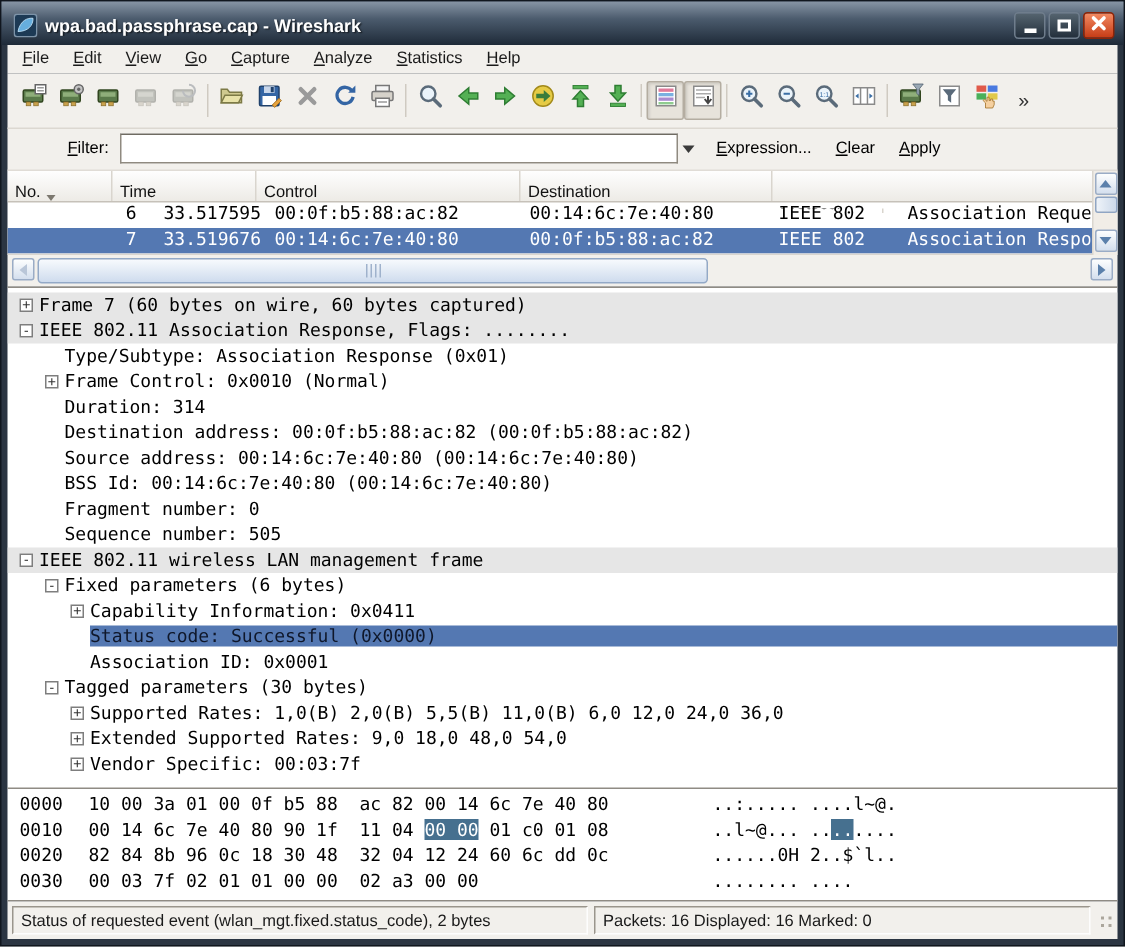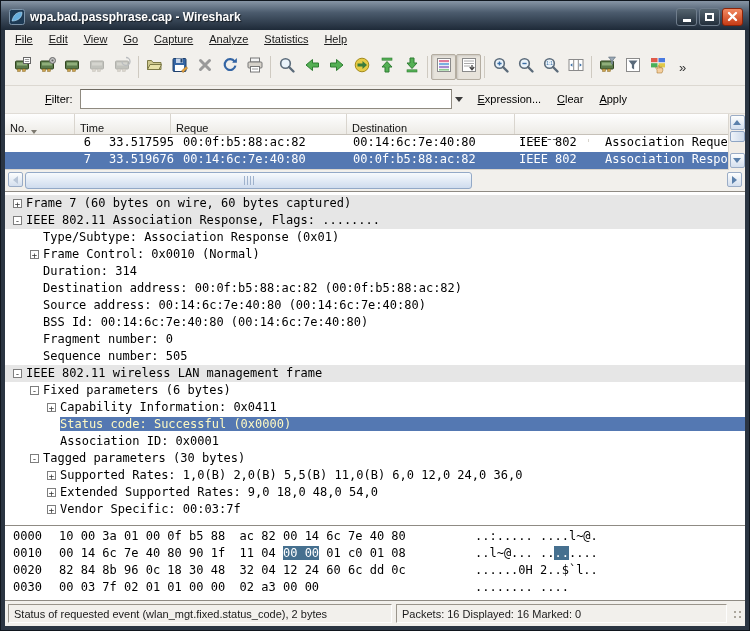--- a/index.html
+++ b/index.html
@@ -11,21 +11,21 @@
             background:linear-gradient(180deg,#8795a5 0%,#4b5b6d 40%,#1e2a38 100%);color:#fff;}
   .win-icon{width:16px;height:16px;margin-right:5px;flex:0 0 auto;}
   .title-text{font-size:12px;font-weight:bold;text-shadow:1px 1px 1px rgba(0,0,0,.6);flex:1;white-space:nowrap;overflow:hidden;}
   .tb-buttons{display:flex;gap:2px;}
   .cap-btn{width:21px;height:18px;border-radius:3px;display:flex;align-items:center;justify-content:center;
            background:linear-gradient(#55646f,#232f3c);border:1px solid #6f7d8c;}
   .cap-btn.close{background:linear-gradient(#f28a62,#c63c16);border-color:#8c2408;}
   .glyph-min{width:8px;height:3px;background:#fff;margin-top:8px;}
   .glyph-max{width:9px;height:8px;border:2px solid #fff;}
   
-  .menubar{height:19px;background:#f2f0ec;display:flex;align-items:center;padding-left:2px;font-size:11px;color:#1a1a1a;text-decoration:underline;}
+  .menubar{height:19px;background:#f2f0ec;display:flex;align-items:center;padding-left:2px;font-size:11px;color:#1a1a1a;}
   .menu-item{padding:2px 8px;}
   .menu-item u{text-decoration:underline;}
   
   .toolbar{height:37px;background:#f2f0ec;border-bottom:1px solid #dcd8d1;display:flex;align-items:center;padding:0 2px 0 5px;}
   .tb-btn{width:25px;height:26px;display:flex;align-items:center;justify-content:center;border:1px solid transparent;border-radius:2px;}
   .tb-btn.pressed{border:1px solid #b4ada1;background:#e7e3db;box-shadow:inset 1px 1px 2px rgba(0,0,0,.12);}
   .tb-btn.disabled svg{opacity:.35;filter:grayscale(.8);}
   .tb-sep{width:1px;height:22px;background:#cfcac1;margin:0 3px;flex:0 0 auto;}
   
   .filterbar{height:28px;background:#f2f0ec;border-bottom:1px solid #e0dcd6;display:flex;align-items:center;padding:0 6px;font-size:11px;}
@@ -65,21 +65,21 @@
   .h-space{flex:1;}
   
   .details{height:337px;background:#fff;border-top:1px solid #8f8b84;border-bottom:1px solid #8f8b84;padding-top:3px;overflow:hidden;}
   .tree-row{display:flex;align-items:center;height:17px;font:12px "DejaVu Sans Mono",monospace;white-space:nowrap;color:#000;}
   .tree-row.shaded{background:#e6e6e6;}
   .t-ind{flex:0 0 auto;height:1px;}
   .expander{flex:0 0 auto;width:9px;height:9px;border:1px solid #7e7e7e;background:#fff;color:#333;
             font:9px/8px "DejaVu Sans Mono",monospace;text-align:center;margin-right:4px;}
   .t-sp{flex:0 0 auto;width:13px;}
   .t-text{padding-right:4px;}
-  .tree-row.tsel .t-sp,.tree-row.tsel .t-text{background:#5478b2;color:#fef9c3;}
+  .tree-row.tsel .t-sp,.tree-row.tsel .t-text{background:#5478b2;color:#0f172a;}
   .tree-row.tsel .t-text{flex:1;}
   
   .hexpane{height:75px;background:#fff;border-bottom:1px solid #8f8b84;padding:3px 0 0 8px;overflow:hidden;}
   .hx-line{position:relative;height:17px;line-height:17px;font:12px "DejaVu Sans Mono",monospace;white-space:pre;color:#000;}
   .hx-off{display:inline-block;width:46px;}
   .hx-ascii{position:absolute;left:462px;top:0;}
   .hl{background:#46708f;color:#fff;}
   
   .statusbar{height:25px;background:#f2f0ec;display:flex;align-items:center;gap:4px;padding:2px 2px 2px 3px;font-size:11px;color:#1a1a1a;}
   .sb-sec{height:19px;line-height:16px;padding:1px 5px;border:1px solid;border-color:#9a958c #fdfdfd #fdfdfd #9a958c;
@@ -338,21 +338,21 @@
     <div class="pl-main">
       <div class="pl-header" id="pl-header">
           <div class="pl-col" style="width: 70px;">
             <span>No.</span>
             <span class="sort-arrow"></span>
           </div>
           <div class="pl-col" style="width: 96px;">
             <span>Time</span>
           </div>
           <div class="pl-col" style="width: 176px;">
-            <span>Reque</span>
+            <span>Control</span>
           </div>
           <div class="pl-col" style="width: 168px;">
             <span>Destination</span>
           </div>
           <div class="pl-col" style="width: 74px; margin-top: 25px;">
             <span>Protocol</span>
           </div>
         </div>
       <div id="packet-rows">
           <div class="pl-row">

